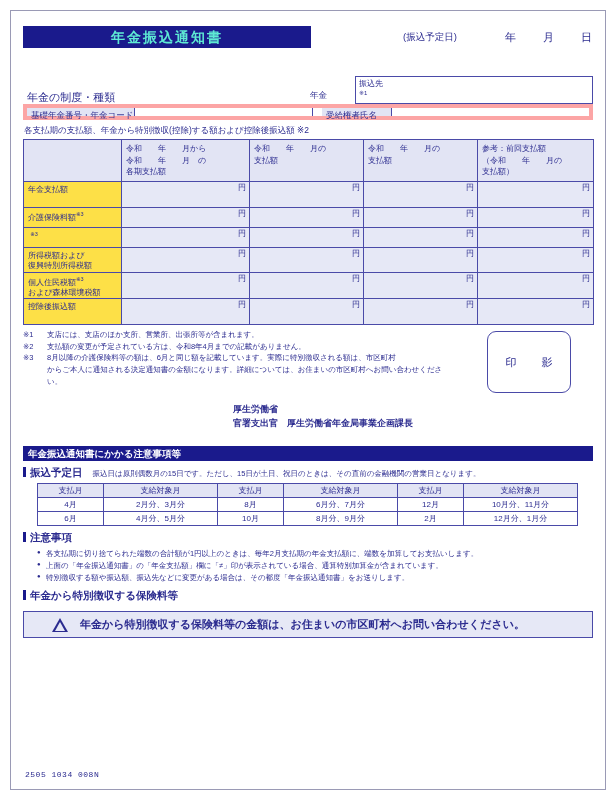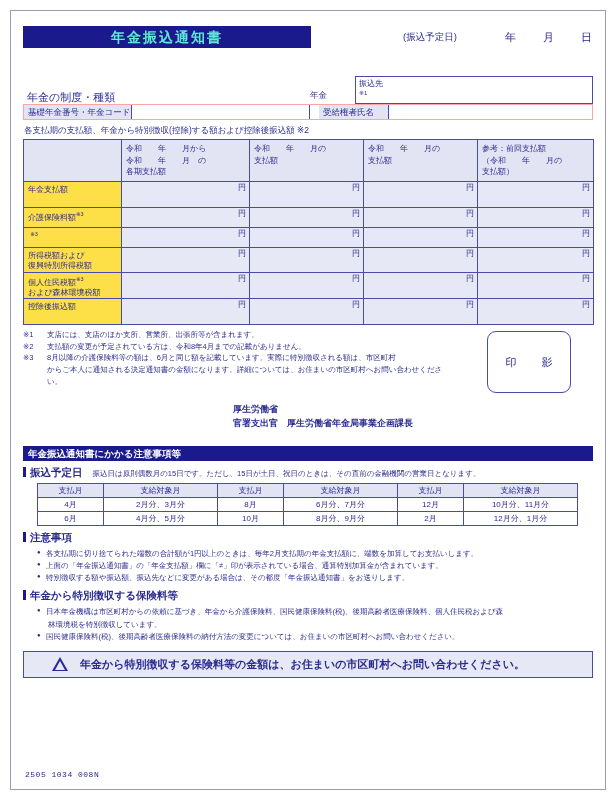--- a/index.html
+++ b/index.html
@@ -72,21 +72,21 @@
     width: 238px; height: 28px;
     border: 1px solid #4a4aa8;
   }
   .furikomi-box .cap { font-size: 8px; padding: 1px 0 0 3px; }
   .furikomi-box .sub { font-size: 6px; padding-left: 3px; }
 
   .idrow {
     position: absolute; left: 0; top: 28px;
     width: 570px; height: 16px;
     display: flex;
-    border: 1px solid #fca5a5;
+    border: 4px solid #fca5a5;
   }
   .idrow .cell-lbl {
     background: #e2e4f4;
     border-right: 1px solid #4a4aa8;
     font-size: 8.5px;
     padding: 2px 4px 0 4px;
     white-space: nowrap;
   }
   .idrow .cell-val { border-right: 1px solid #4a4aa8; }
   .idrow .cell-val:last-child { border-right: none; }
@@ -460,24 +460,20 @@
     <ul class="bullets" id="cautions-list">
         <li>各支払期に切り捨てられた端数の合計額が1円以上のときは、毎年2月支払期の年金支払額に、端数を加算してお支払いします。</li>
         <li>上面の「年金振込通知書」の「年金支払額」欄に「≠」印が表示されている場合、通算特別加算金が含まれています。</li>
         <li>特別徴収する額や振込額、振込先などに変更がある場合は、その都度「年金振込通知書」をお送りします。</li>
       </ul>
 
     <div class="sub-head">
       <span class="bar"></span>
       <span>年金から特別徴収する保険料等</span>
     </div>
-    <ul class="bullets" id="special-list">
-        <li>日本年金機構は市区町村からの依頼に基づき、年金から介護保険料、国民健康保険料(税)、後期高齢者医療保険料、個人住民税および森<span class="cont2">林環境税を特別徴収しています。</span></li>
-        <li>国民健康保険料(税)、後期高齢者医療保険料の納付方法の変更については、お住まいの市区町村へお問い合わせください。</li>
-      </ul>
 
     <div class="warn-box">
       <span class="warn-tri"></span>
       <span class="warn-txt">年金から特別徴収する保険料等の金額は、お住まいの市区町村へお問い合わせください。</span>
     </div>
 
     <div class="footer-code">2505  1034  008N</div>
   </div>
 </div>
 

